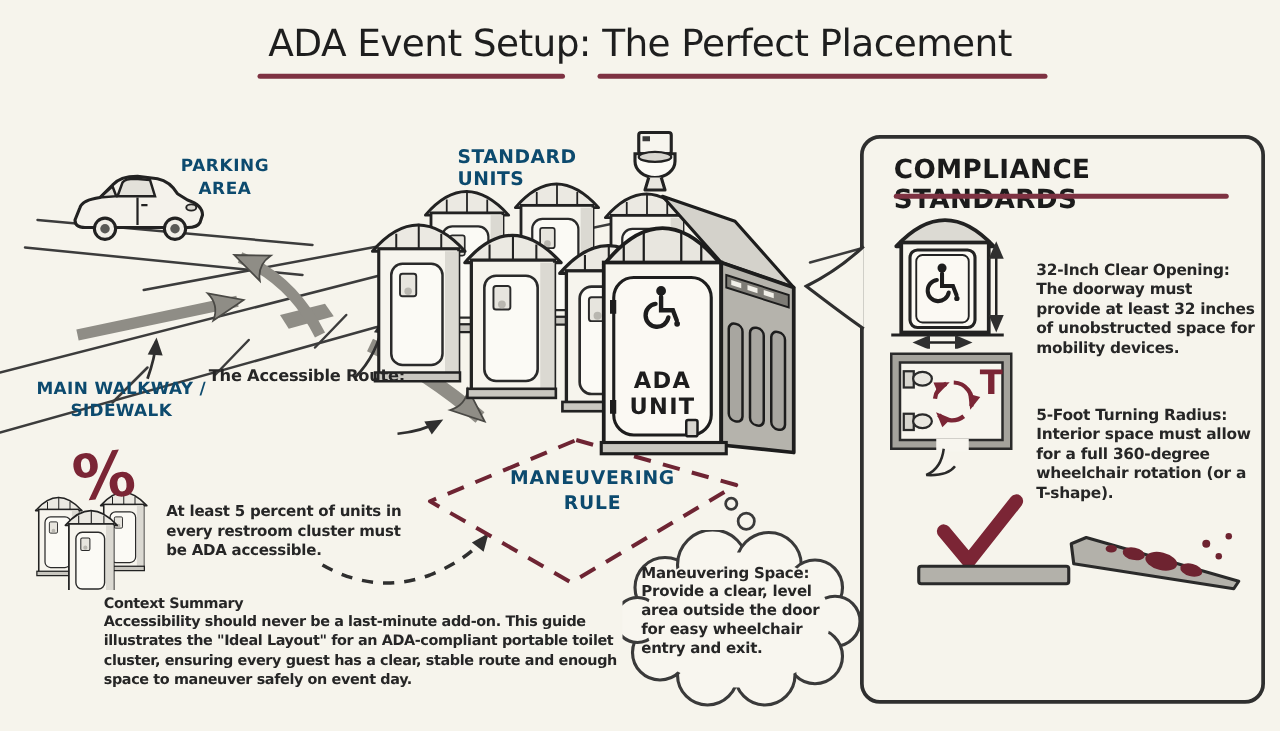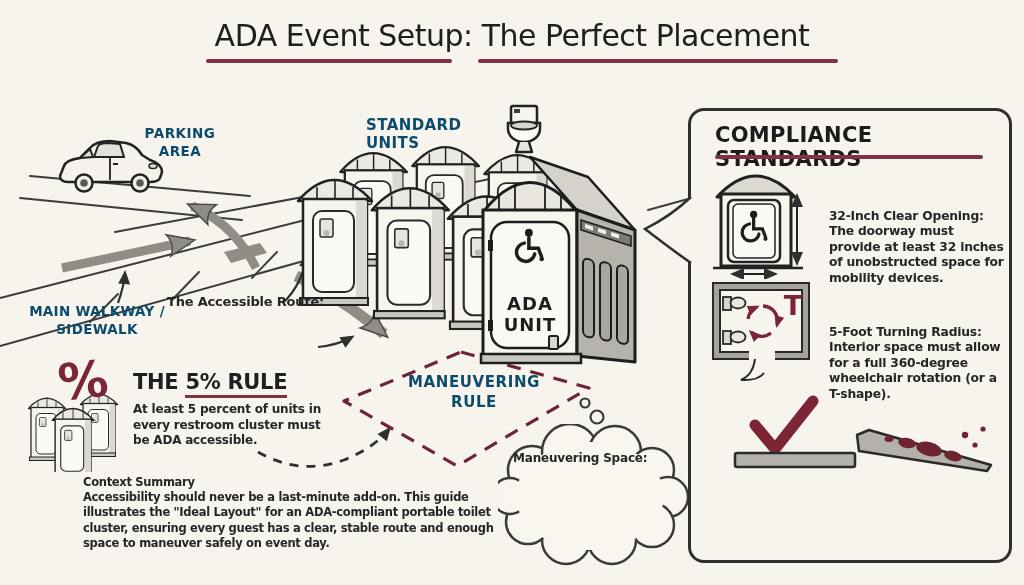--- a/index.html
+++ b/index.html
@@ -158,24 +158,20 @@
   <div class="abs lbl walkway">MAIN WALKWAY / SIDEWALK</div>
   <div class="abs lbl stdunits">STANDARD UNITS</div>
 
   <div class="abs route">
     <div class="b">The Accessible Route:</div>
   </div>
 
   <div class="abs lbl zone">MANEUVERING RULE</div>
 
   <div class="abs pct">%</div>
-  <div class="abs rule-title">
-    <span>THE</span>
-    <span class="uline">5% RULE</span>
-  </div>
   <div class="abs rule-body">At least 5 percent of units in every restroom cluster must be ADA accessible.</div>
 
   <div class="abs context">
     <div>Context Summary</div>
     <div>Accessibility should never be a last-minute add-on. This guide illustrates the "Ideal Layout" for an ADA-compliant portable toilet cluster, ensuring every guest has a clear, stable route and enough space to maneuver safely on event day.</div>
   </div>
 
   <div class="abs panel">
     <div class="abs panel-title">COMPLIANCE STANDARDS</div>
     <div class="abs rule-underline panel-rule"></div>
@@ -244,15 +240,16 @@
       <circle cx="154" cy="101" r="22"></circle>
       <circle cx="114" cy="116" r="24"></circle>
       <circle cx="68" cy="116" r="24"></circle>
       <circle cx="30" cy="98" r="22"></circle>
       <circle cx="12" cy="72" r="18"></circle>
     </g>
     <ellipse cx="92" cy="72" rx="74" ry="54" fill="#f8f6ef"></ellipse>
   </svg>
   <div class="abs bubble-text">
     <div>Maneuvering Space:</div>
+    <div>Provide a clear, level area outside the door for easy wheelchair entry and exit.</div>
   </div>
 
 </div>
 
 </body></html>

